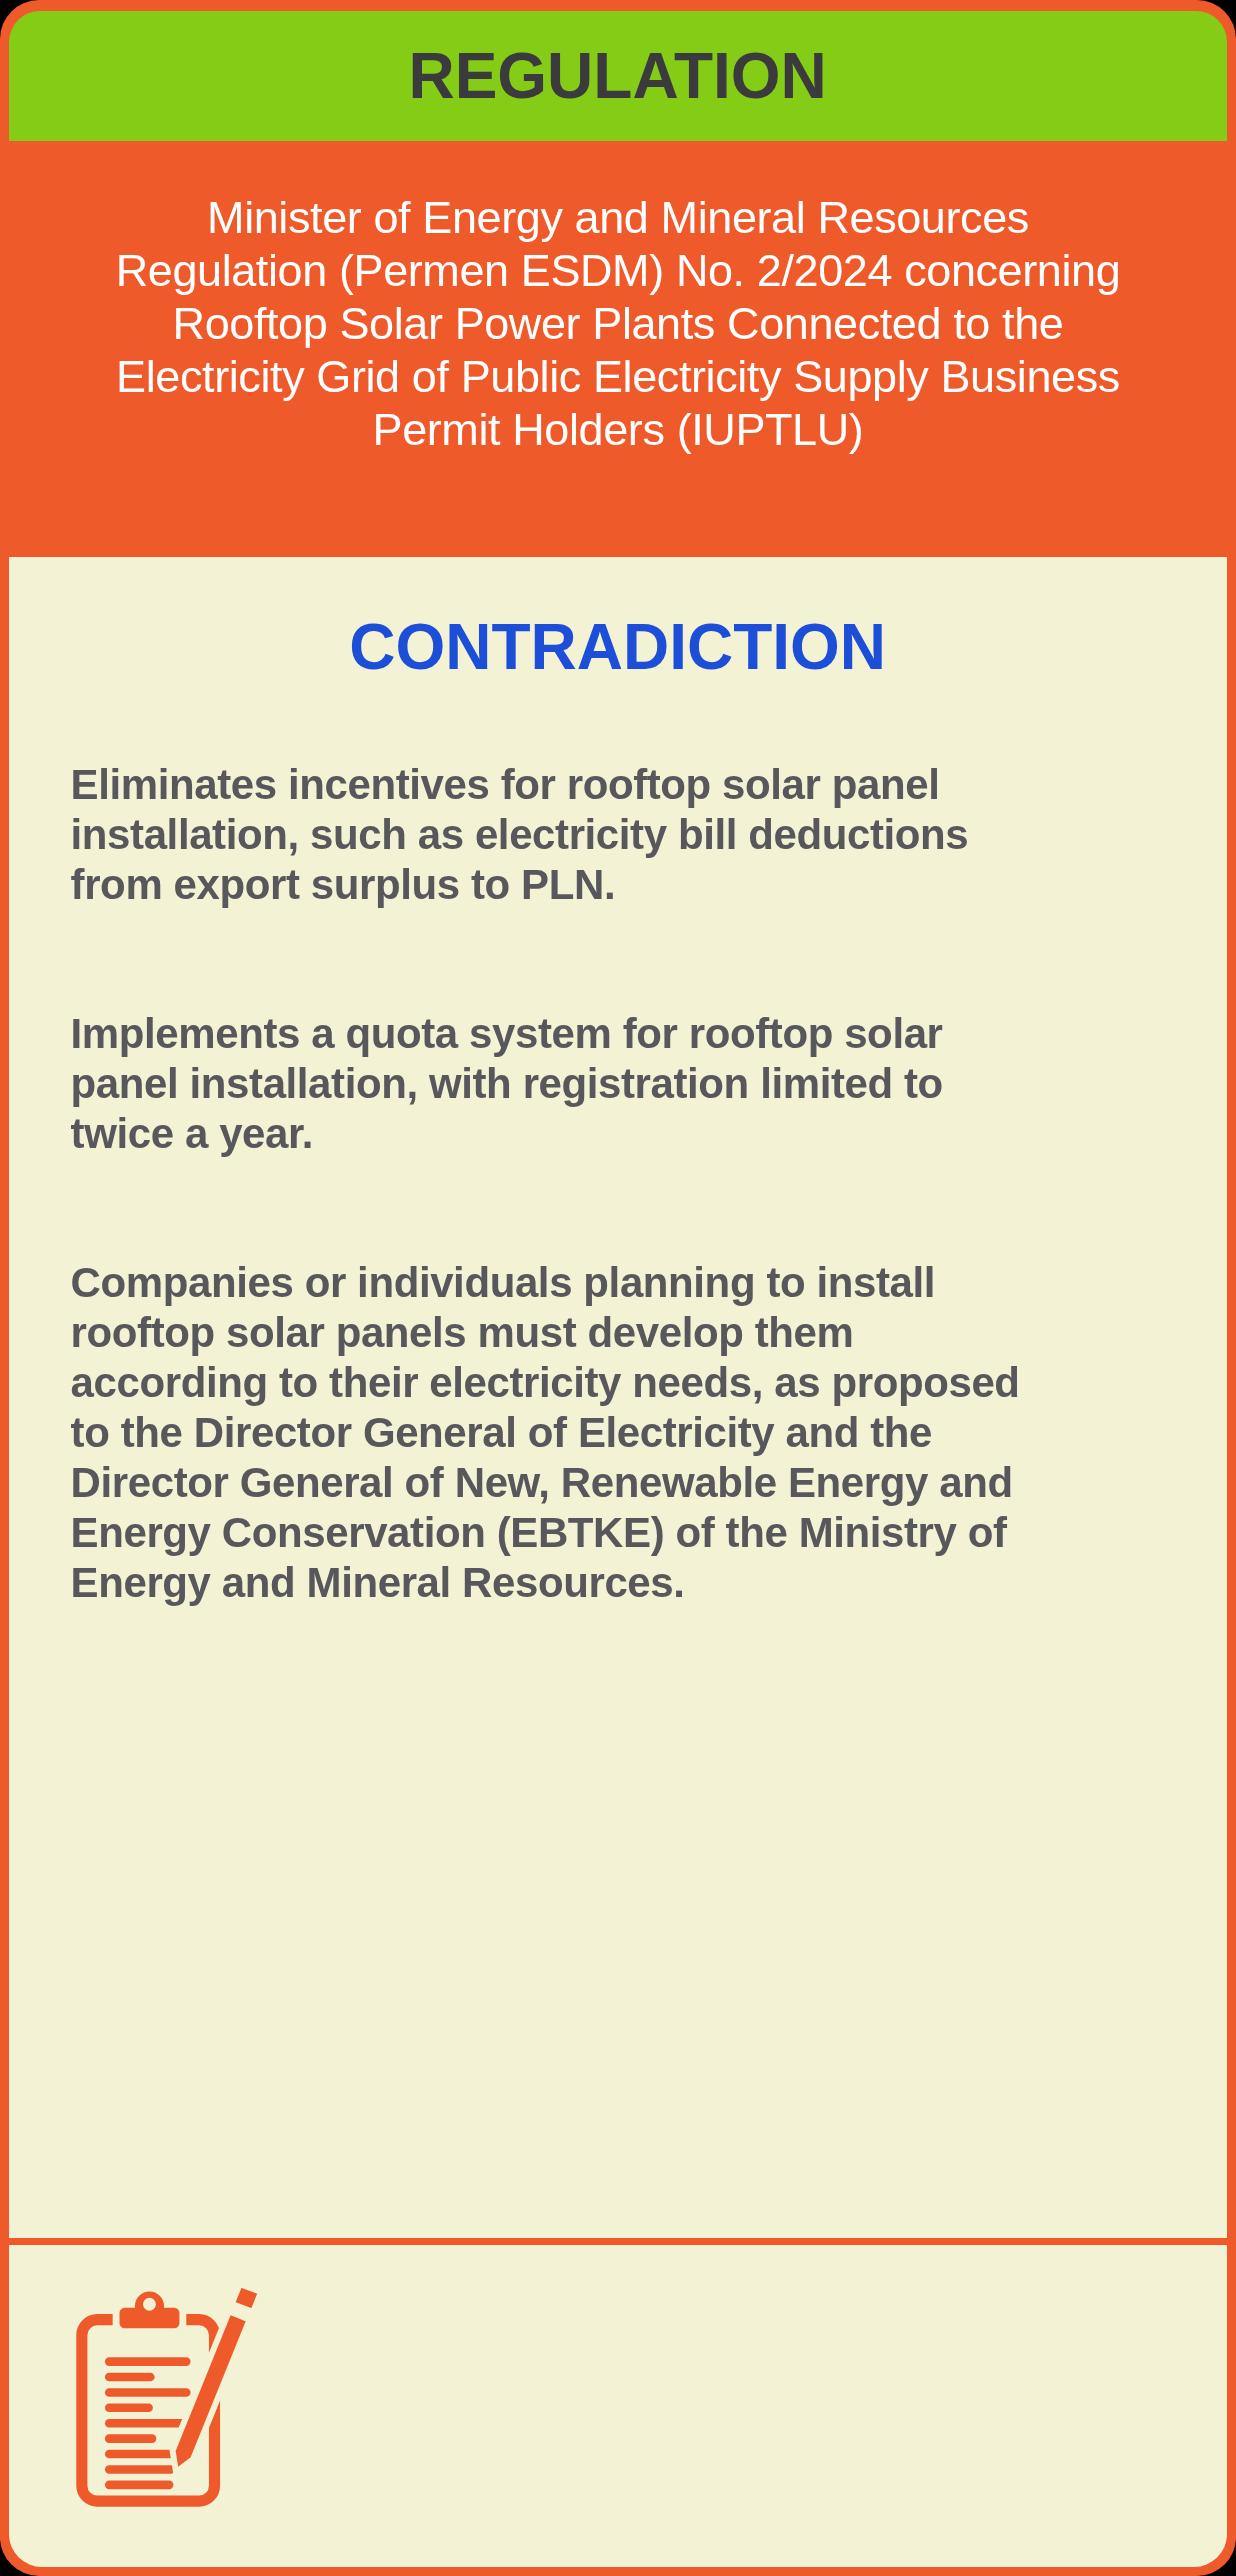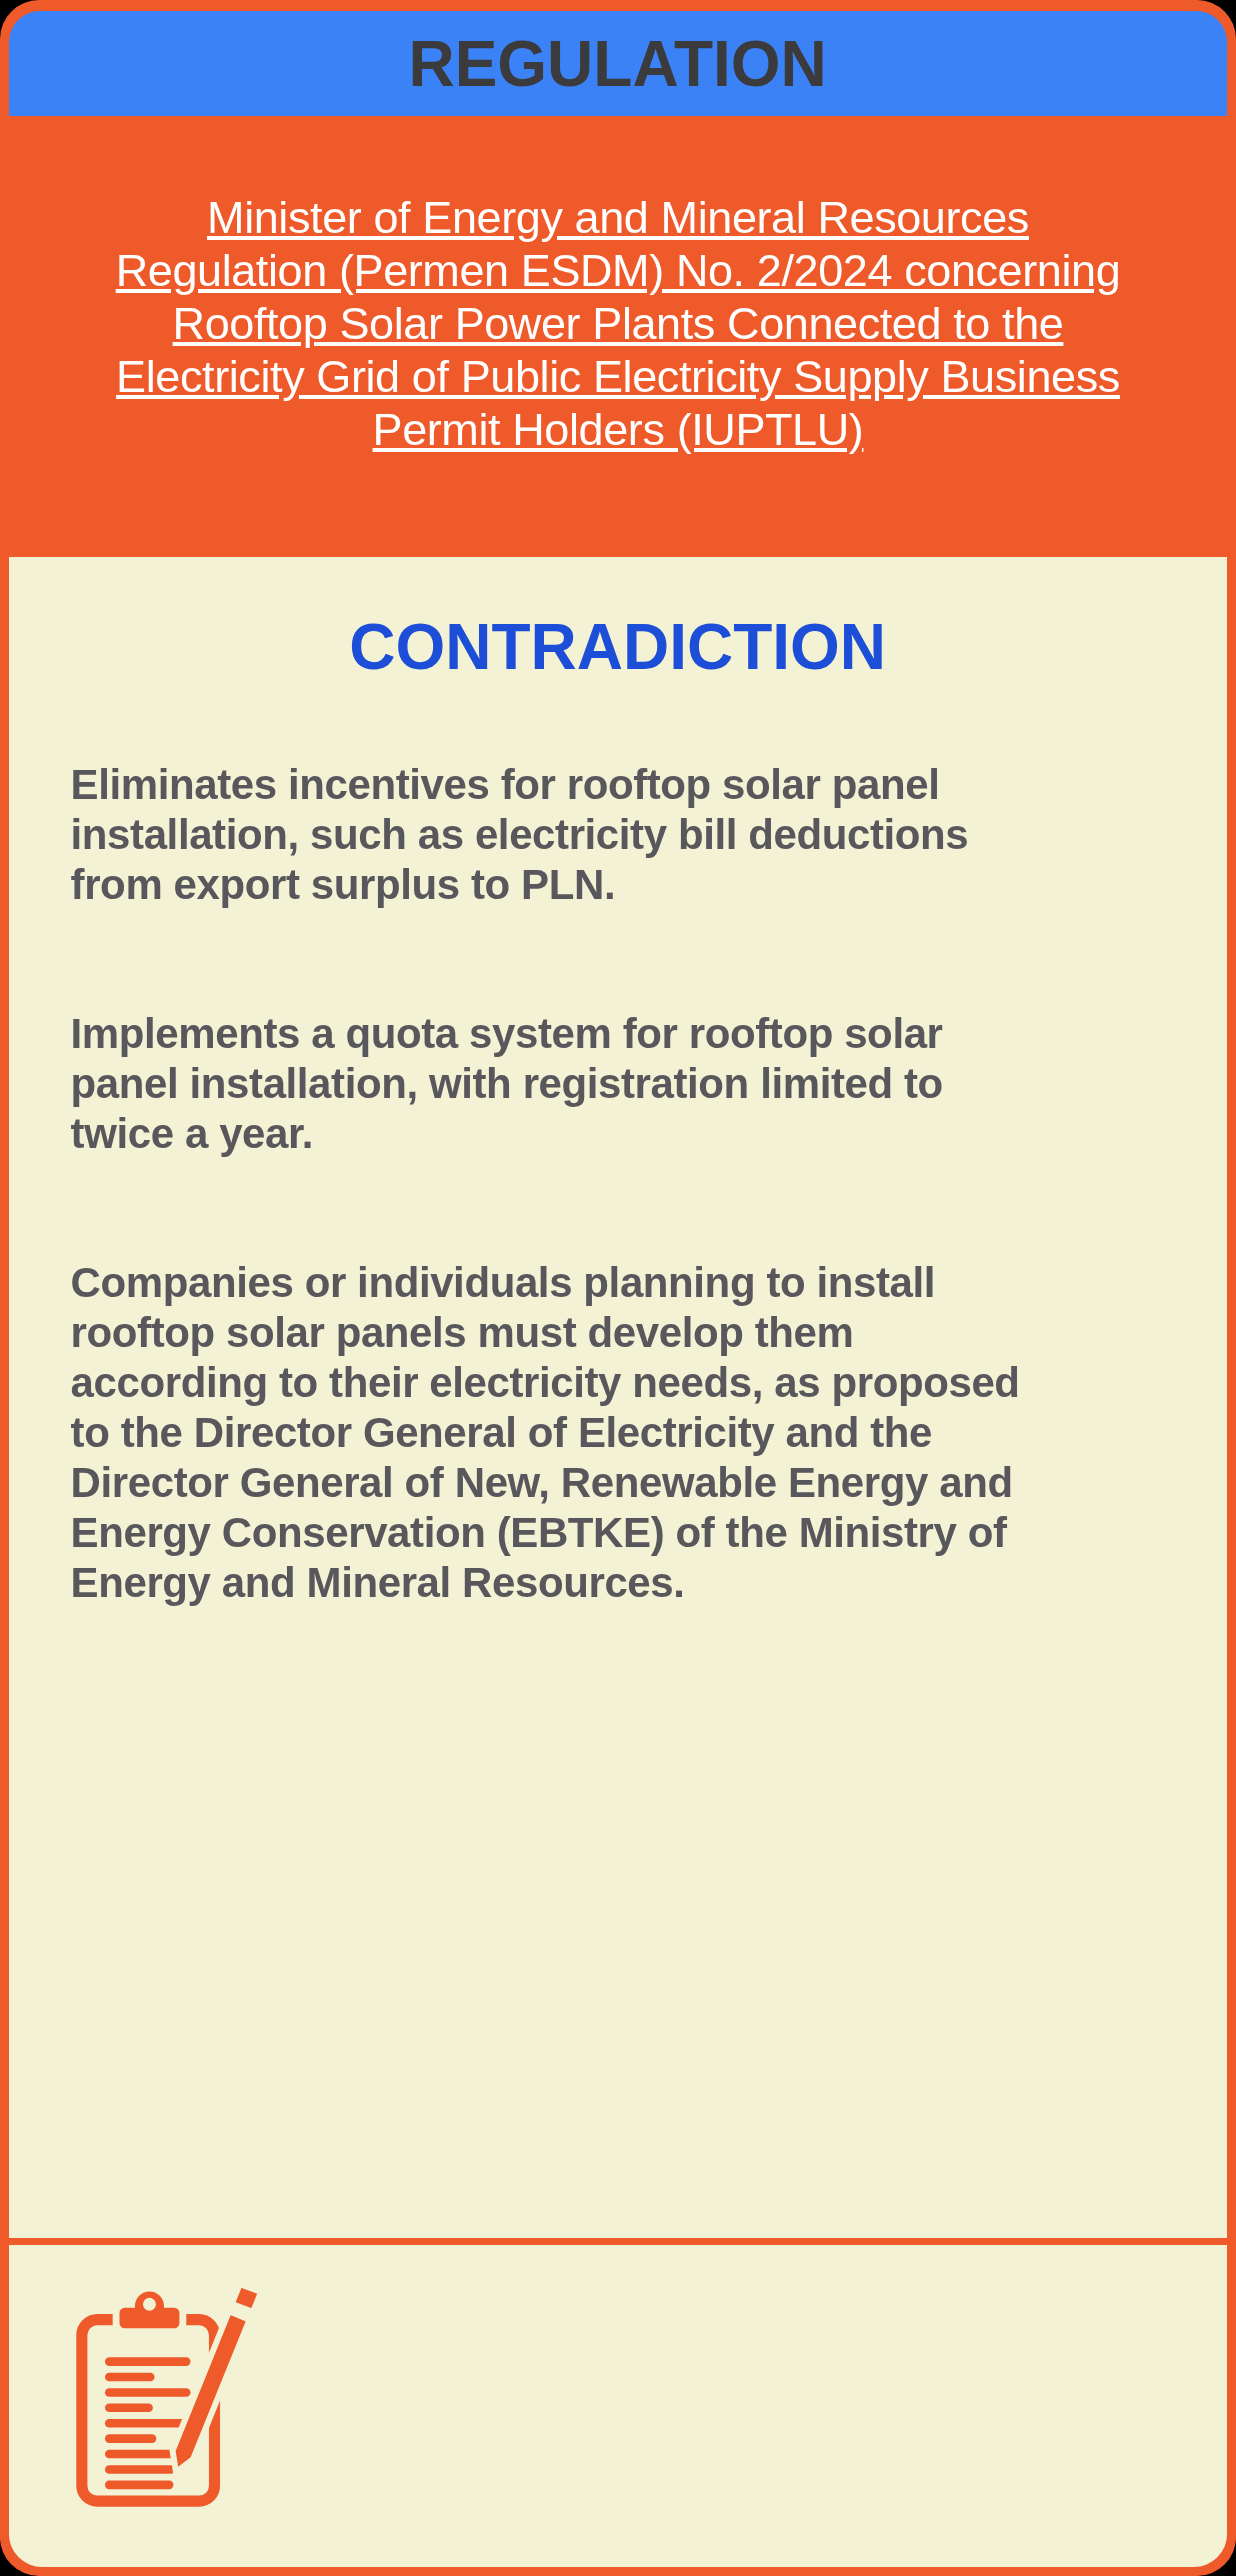--- a/index.html
+++ b/index.html
@@ -1,37 +1,37 @@
 <!DOCTYPE html>
 <html style="font-size:13.7px"><head>
 <meta charset="utf-8">
 <style>
   html,body{margin:0;padding:0;background:#000;}
   body{width:1236px;height:2576px;position:relative;font-family:"Liberation Sans","DejaVu Sans",sans-serif;}
   .card{position:absolute;inset:0;background:#EF5A2B;border-radius:39px;overflow:hidden;}
 
   
   .regulation-box{
-    position:absolute;left:8.6px;right:9.4px;top:11px;height:105px;
-    background:#3b82f6;border-radius:31px 31px 0 0;
+    position:absolute;left:8.6px;right:9.4px;top:11px;height:130px;
+    background:#84cc16;border-radius:31px 31px 0 0;
     display:flex;align-items:center;justify-content:center;
   }
   .regulation-box h1{
     margin:0;font-size:64px;font-weight:bold;color:#3B3A3C;letter-spacing:0px;line-height:1;
   }
 
   
   .reg-desc-wrap{
     position:absolute;left:0;right:0;top:120px;height:437px;
     display:flex;align-items:center;justify-content:center;
     padding-bottom:31px;box-sizing:border-box;
   }
   .reg-desc{
     color:#FFFFFF;font-size:45px;line-height:53px;font-weight:500;
-    text-align:center;white-space:pre-line;letter-spacing:-0.4px;text-decoration:underline;
+    text-align:center;white-space:pre-line;letter-spacing:-0.4px;
   }
 
   
   .contradiction-panel{
     position:absolute;left:8.6px;right:9.4px;top:557px;height:1681px;
     background:#F3F2D5;box-sizing:border-box;
   }
   .contra-title{
     margin:0;padding-top:58px;text-align:center;
     font-size:64px;font-weight:bold;color:#1d4ed8;line-height:1;

